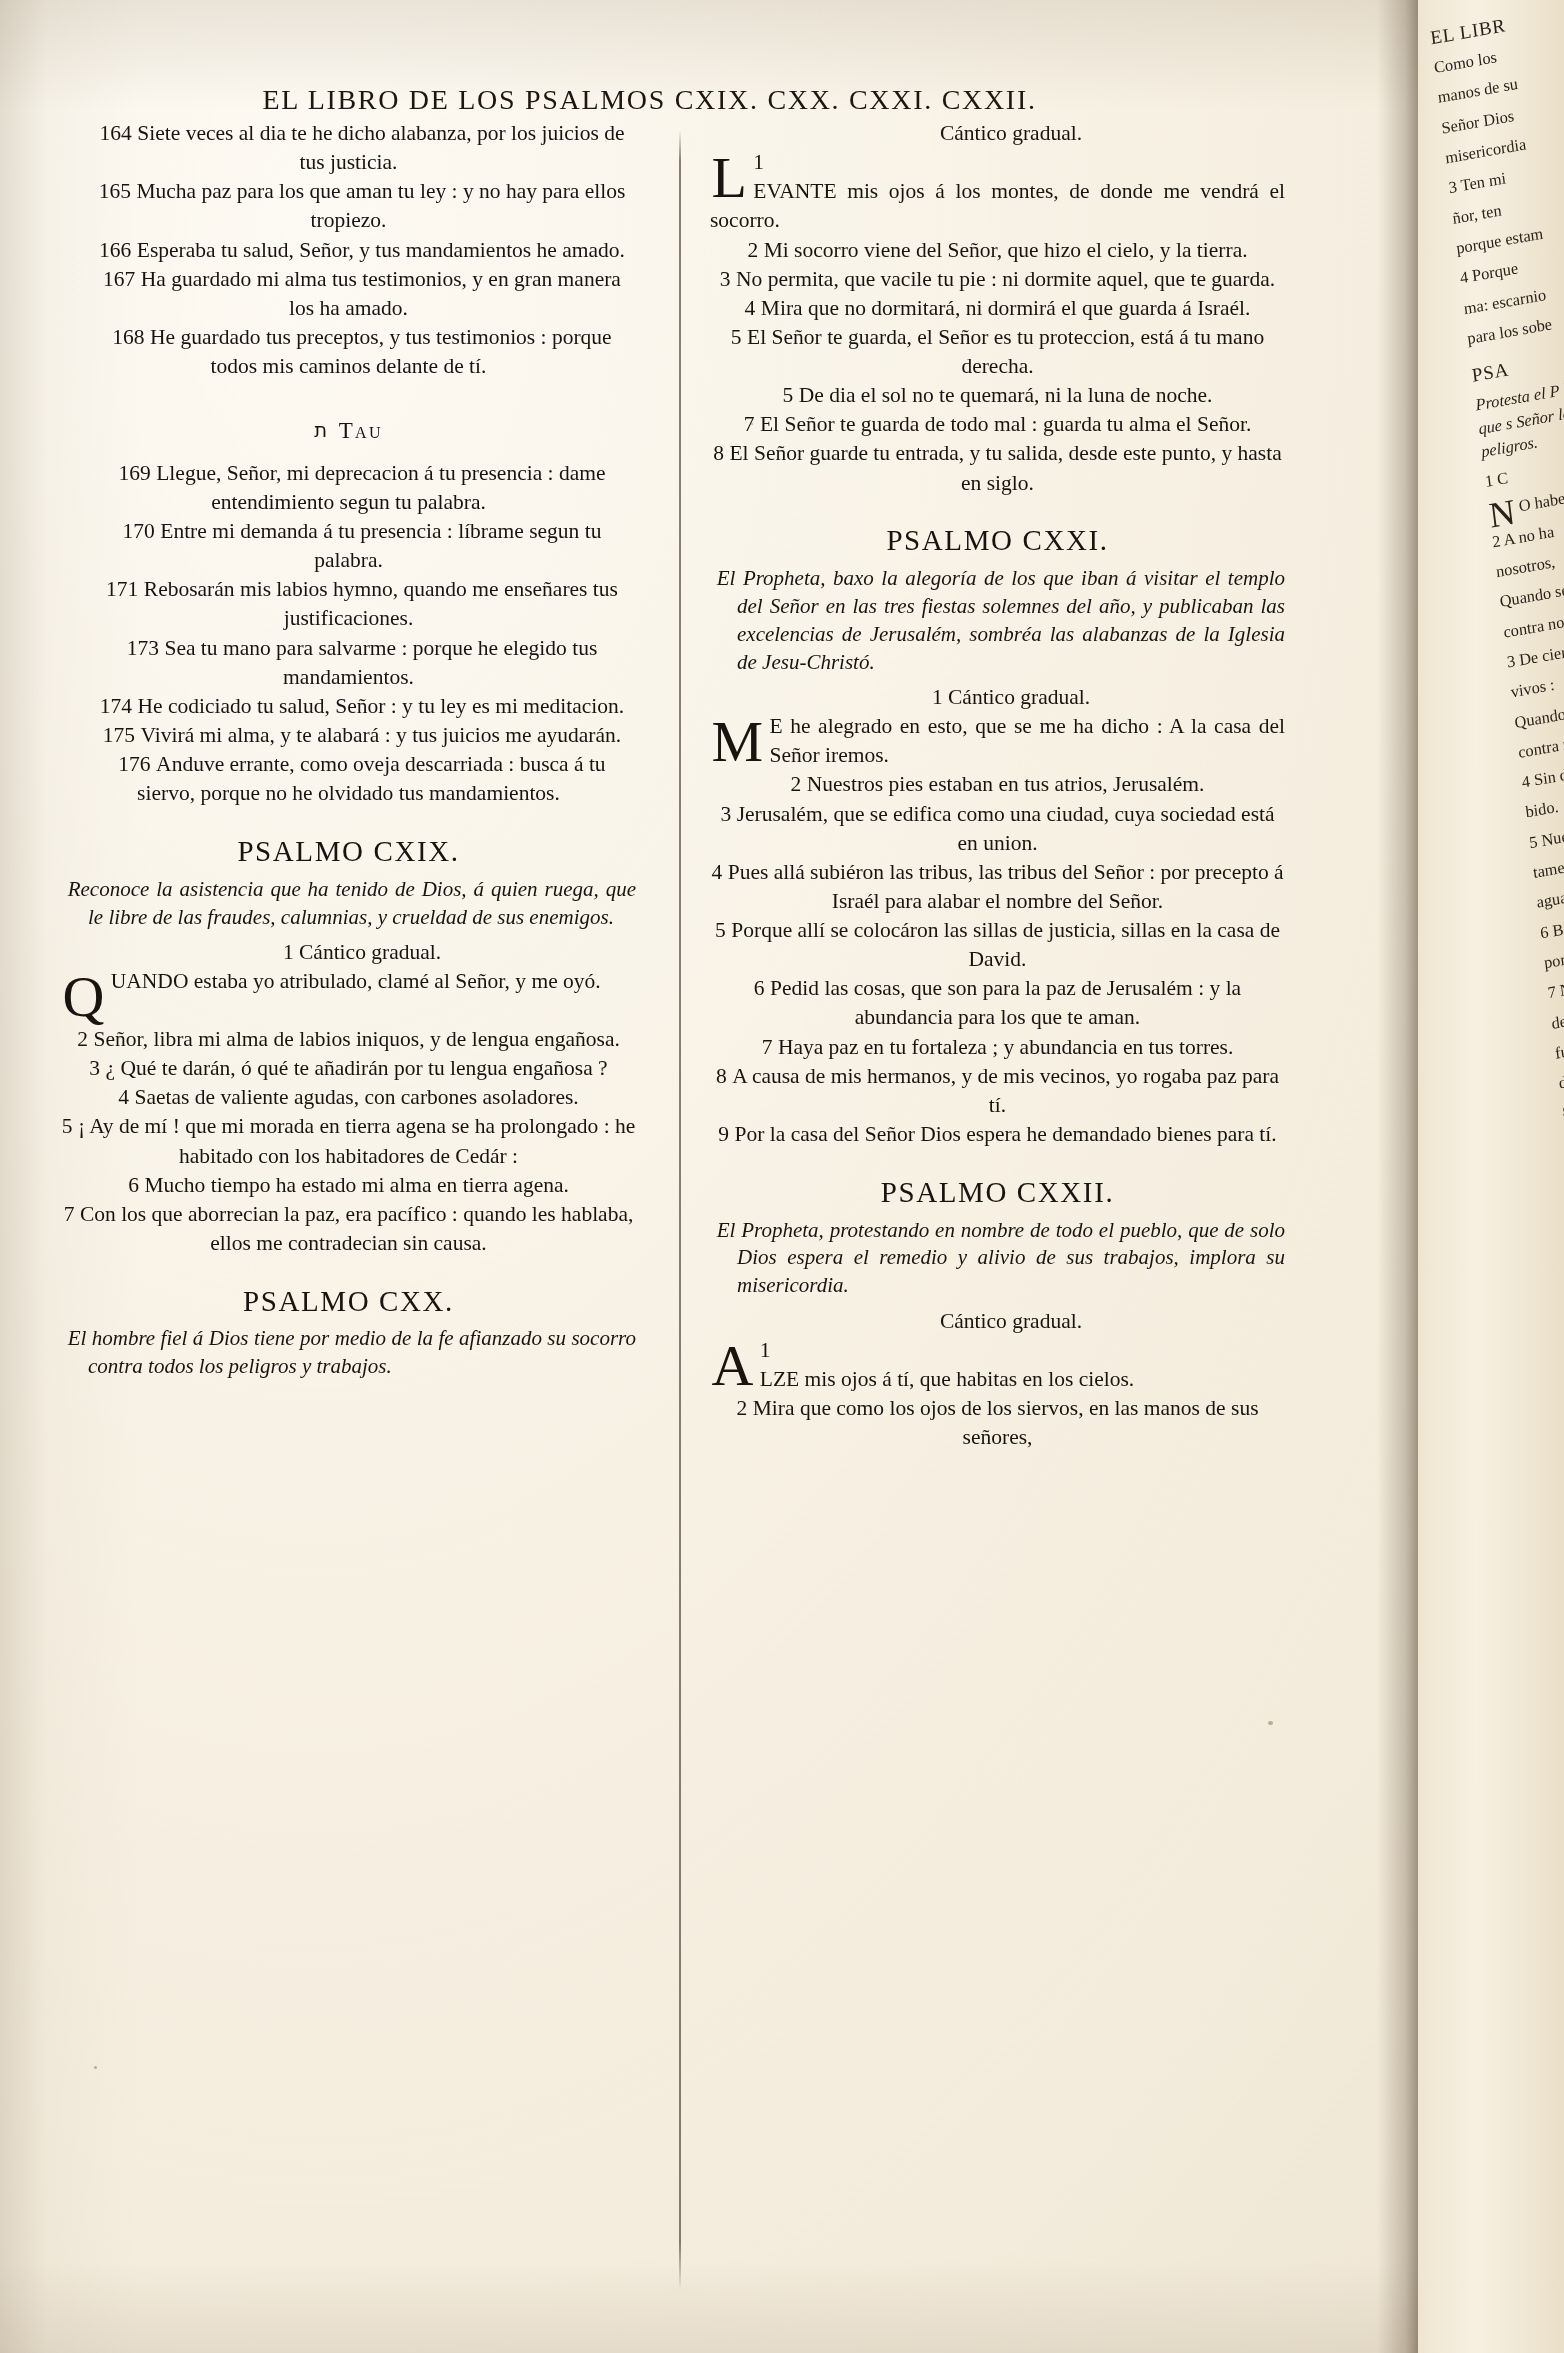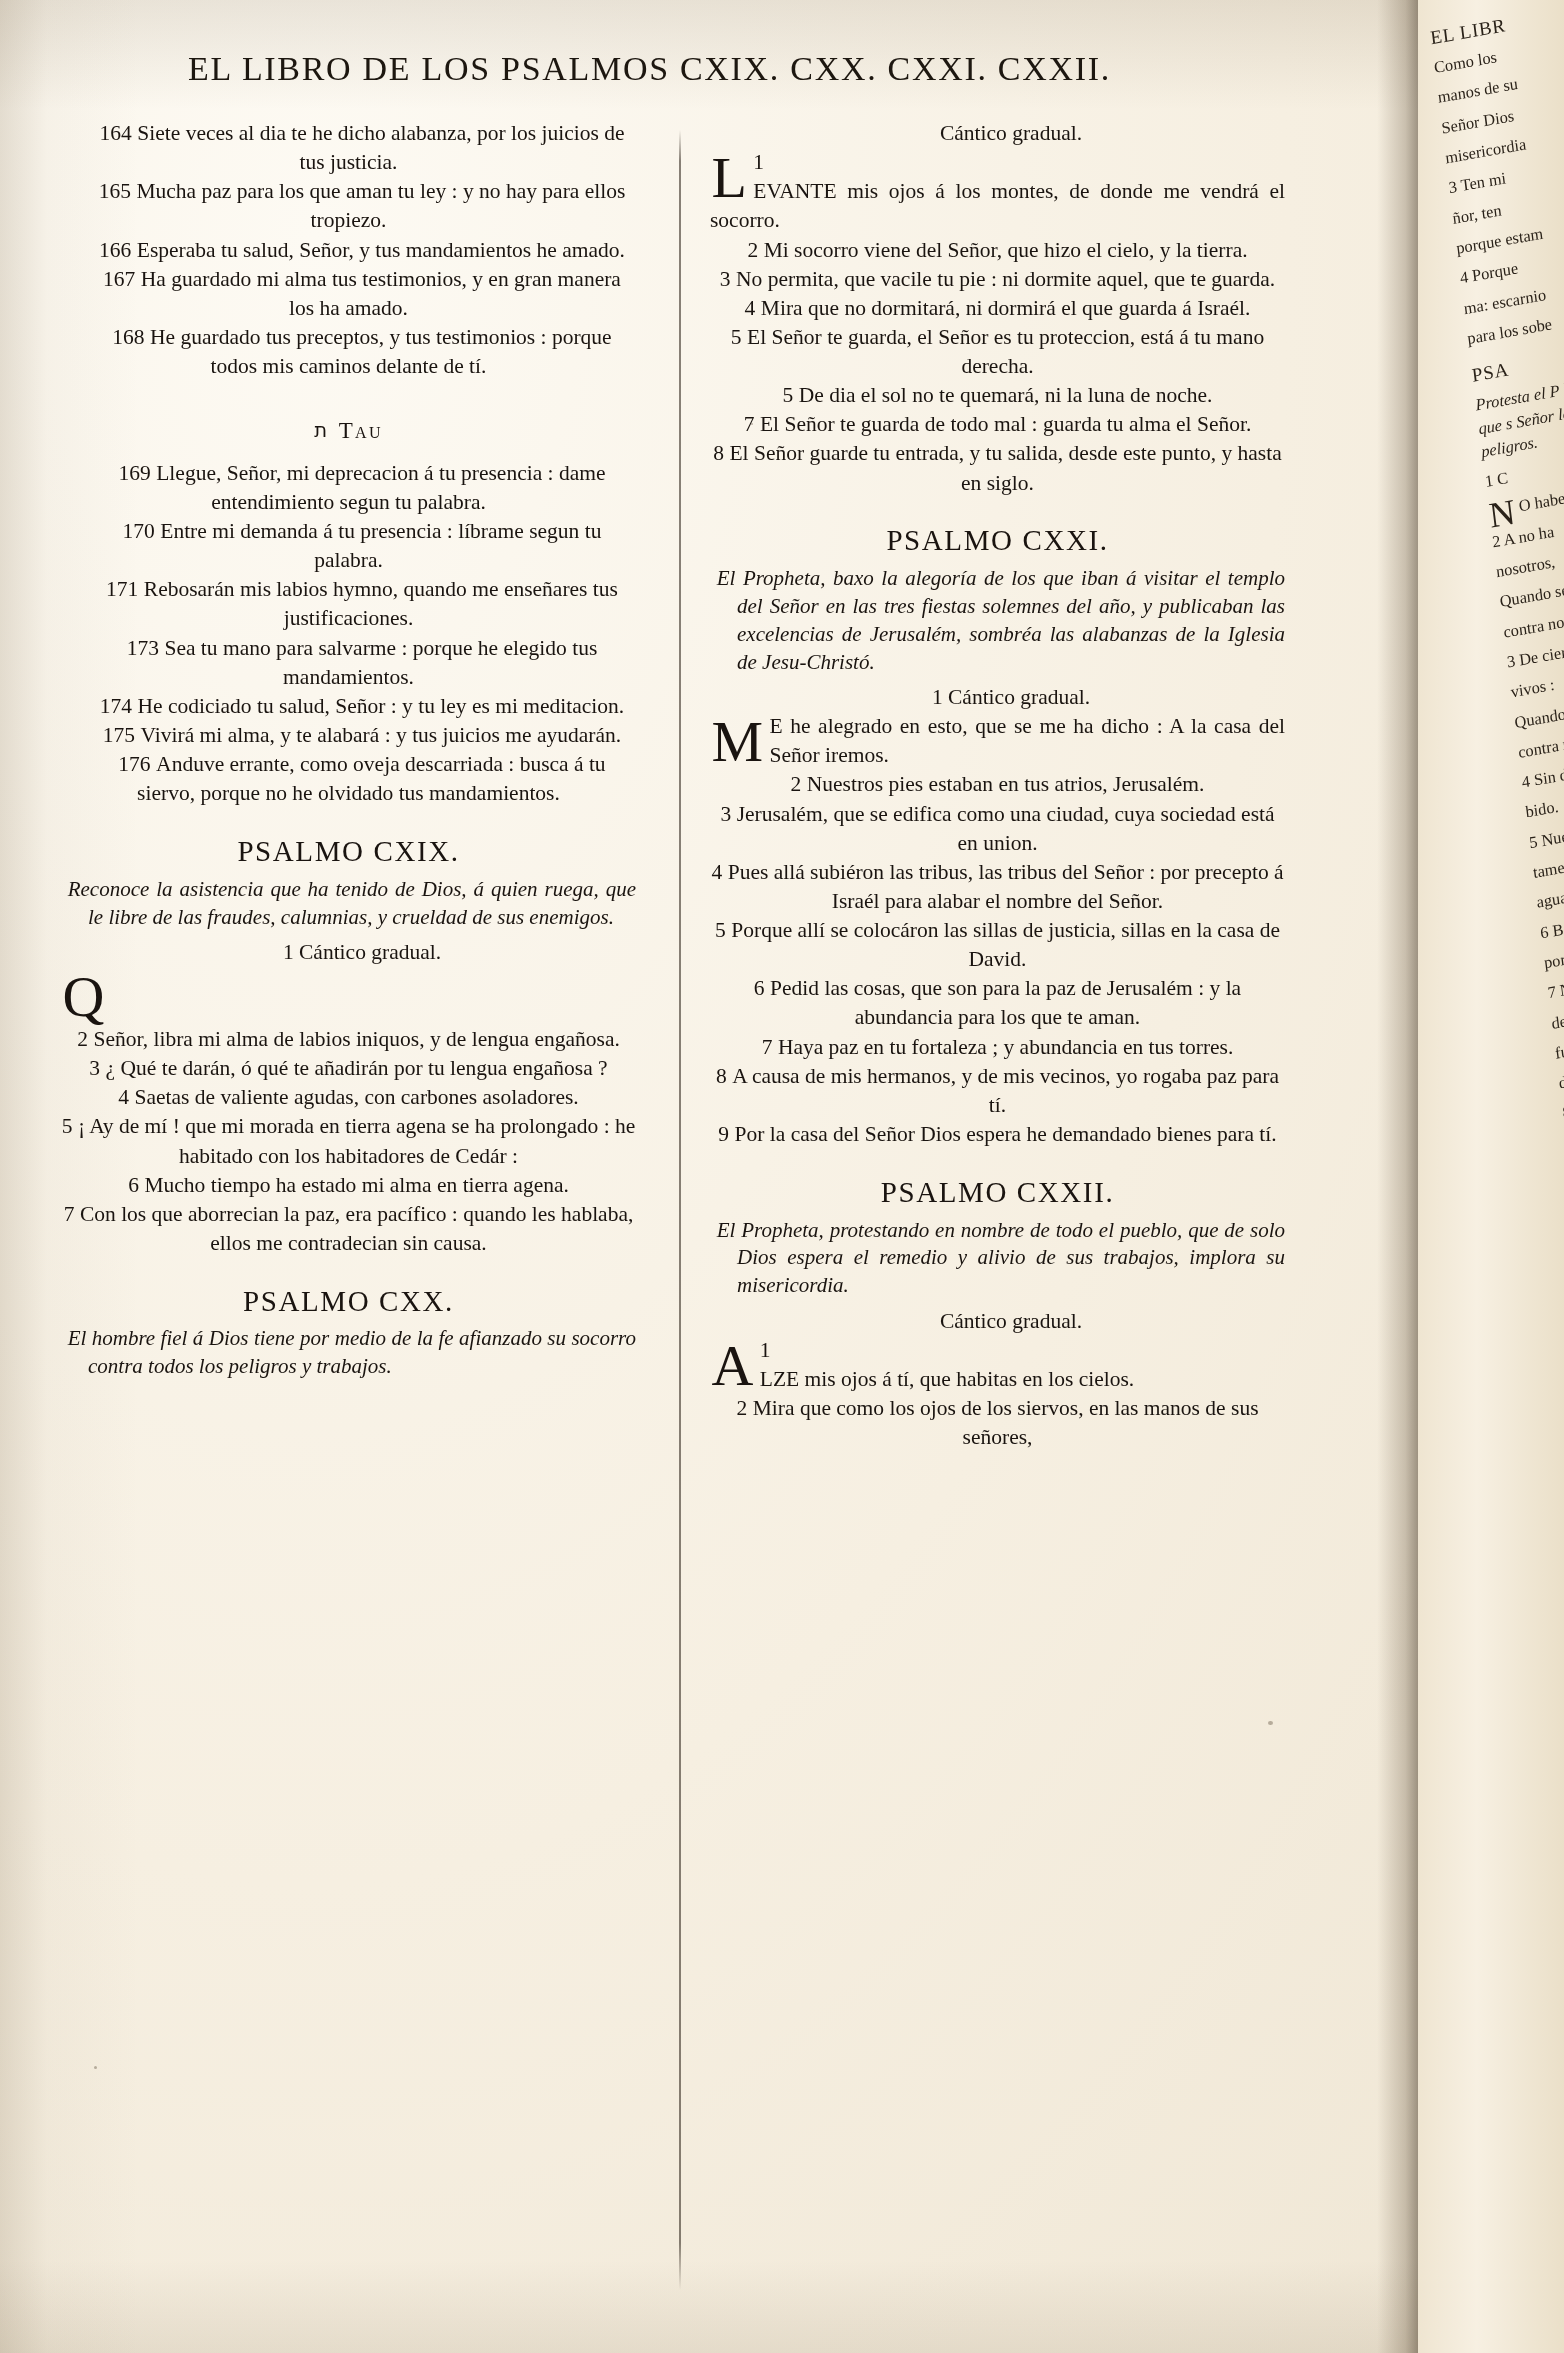--- a/index.html
+++ b/index.html
@@ -90,24 +90,24 @@
     float: left;
     font-size: 36px;
     line-height: 28px;
     padding: 1.6px 4.7px 0 0;
   }
 
   
   .running-head {
     position: absolute;
     left: 0;
-    top: 50px;
+    top: 84px;
     width: 1299px;
     text-align: center;
-    font-size: 34px;
+    font-size: 28px;
     letter-spacing: 1.7px;
     font-variant: small-caps;
     color: #1d1710;
   }
 
   
   .columns {
     position: absolute;
     left: 61px;
     top: 119px;
@@ -232,20 +232,21 @@
         <p class="v"><span class="vn">174</span><span>He codiciado tu salud, Señor : y tu ley es mi meditacion.</span></p>
         <p class="v"><span class="vn">175</span><span>Vivirá mi alma, y te alabará : y tus juicios me ayudarán.</span></p>
         <p class="v"><span class="vn">176</span><span>Anduve errante, como oveja descarriada : busca á tu siervo, porque no he olvidado tus mandamientos.</span></p>
 
         <div class="psalm-title">PSALMO CXIX.</div>
         <p class="argument">Reconoce la asistencia que ha tenido de Dios, á quien ruega, que le libre de las fraudes, calumnias, y crueldad de sus enemigos.</p>
         <p class="v centered">1 Cántico gradual.</p>
 
         <div class="dropwrap">
           <span class="dropcap">Q</span>
+          <p>UANDO estaba yo atribulado, clamé al Señor, y me oyó.</p>
         </div>
 
         <p class="v cont"><span class="vn">2</span><span>Señor, libra mi alma de labios iniquos, y de lengua engañosa.</span></p>
         <p class="v cont"><span class="vn">3</span><span>¿ Qué te darán, ó qué te añadirán por tu lengua engañosa ?</span></p>
         <p class="v cont"><span class="vn">4</span><span>Saetas de valiente agudas, con carbones asoladores.</span></p>
         <p class="v cont"><span class="vn">5</span><span>¡ Ay de mí ! que mi morada en tierra agena se ha prolongado : he habitado con los habitadores de Cedár :</span></p>
         <p class="v cont"><span class="vn">6</span><span>Mucho tiempo ha estado mi alma en tierra agena.</span></p>
         <p class="v cont"><span class="vn">7</span><span>Con los que aborrecian la paz, era pacífico : quando les hablaba, ellos me contradecian sin causa.</span></p>
 
         <div class="psalm-title">PSALMO CXX.</div>

